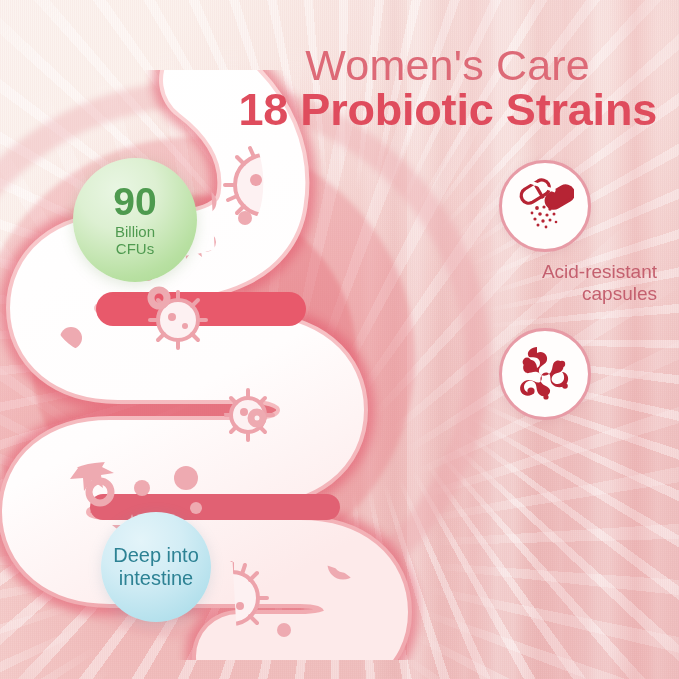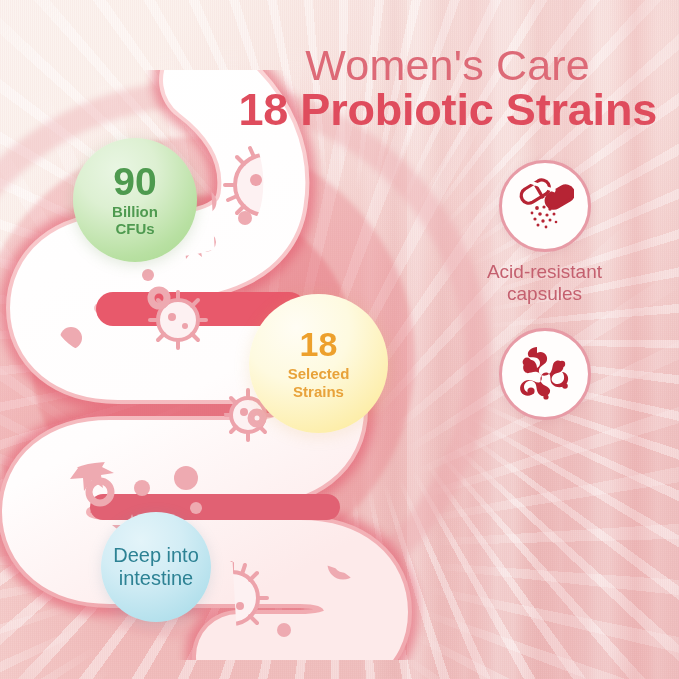--- a/index.html
+++ b/index.html
@@ -139,45 +139,45 @@
 
   
   .bubble {
     position:absolute;
     border-radius:50%;
     display:flex; flex-direction:column;
     align-items:center; justify-content:center;
     text-align:center;
   }
   #bubble-cfu {
-    left:73px; top:138px; width:124px; height:124px;
+    left:73px; top:158px; width:124px; height:124px;
     background:radial-gradient(circle at 36% 26%, #e9f6e3 0%, #ddf0d2 32%, #b8e0a2 72%, #a6d78c 100%);
     box-shadow:0 3px 14px rgba(120,160,100,.22);
   }
   #bubble-cfu .big { font-size:39px; font-weight:700; color:#4e9a4f; line-height:1; }
-  #bubble-cfu .sm  { font-size:15px; font-weight:700; color:#4f9a50; line-height:1.12; margin-top:3px; }
+  #bubble-cfu .sm  { font-size:15px; font-weight:400; color:#4f9a50; line-height:1.12; margin-top:3px; }
 
   #bubble-strains {
     left:249px; top:294px; width:139px; height:139px;
     background:radial-gradient(circle at 34% 24%, #fffdf4 0%, #fefae0 38%, #fdeeab 78%, #fbe580 100%);
     box-shadow:0 3px 16px rgba(220,180,90,.18);
   }
   #bubble-strains .big { font-size:34px; font-weight:700; color:#eda02c; line-height:1; }
   #bubble-strains .sm  { font-size:15px; font-weight:600; color:#e8a23a; line-height:1.16; margin-top:4px; }
 
   #bubble-deep {
     left:101px; top:512px; width:110px; height:110px;
     background:radial-gradient(circle at 36% 26%, #e3f4f9 0%, #d3edf5 38%, #b3e0ec 78%, #a5dbe9 100%);
     box-shadow:0 3px 14px rgba(110,160,180,.20);
   }
   #bubble-deep .sm { font-size:20px; font-weight:500; color:#2d8294; line-height:1.14; }
 
   
   #features { position:absolute; left:432px; top:160px; width:225px; }
-  .feature { text-align:center; }
+  .feature { text-align:right; }
   .feature + .feature { margin-top:22px; }
   .f-icon {
     width:92px; height:92px; margin:0 auto;
     border-radius:50%;
     background:#fffdfc;
     border:3px solid #e79ba6;
     display:flex; align-items:center; justify-content:center;
     box-shadow:0 2px 9px rgba(190,110,120,.15);
   }
   .f-icon svg { display:block; }
@@ -412,25 +412,20 @@
     <span class="t-line1">Women's Care</span>
     <span class="t-line2">18 Probiotic Strains</span>
   </div>
 
   <div class="bubble" id="bubble-cfu">
     <span class="big">90</span>
     <span class="sm" style="white-space:pre-line">Billion
 CFUs</span>
   </div>
 
-  <div class="bubble" id="bubble-strains">
-    <span class="big">18</span>
-    <span class="sm" style="white-space:pre-line">Selected
-Strains</span>
-  </div>
 
   <div class="bubble" id="bubble-deep">
     <span class="sm" style="white-space:pre-line">Deep into
 intestine</span>
   </div>
 
   <div id="features">
 
     <div class="feature">
       <div class="f-icon">

